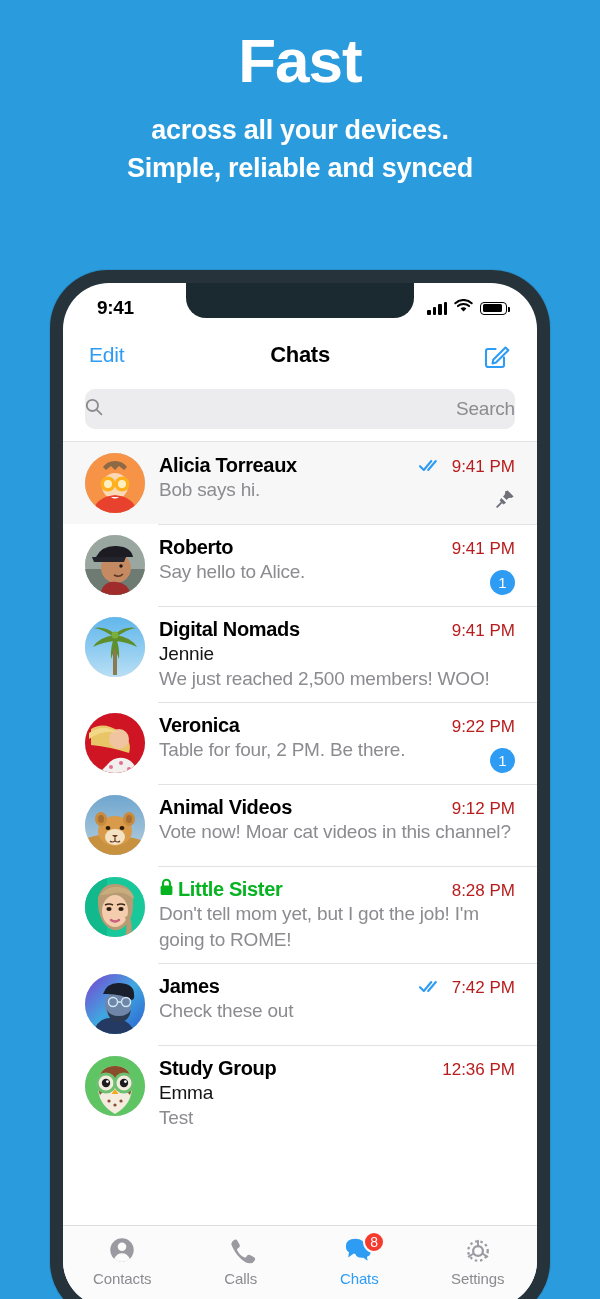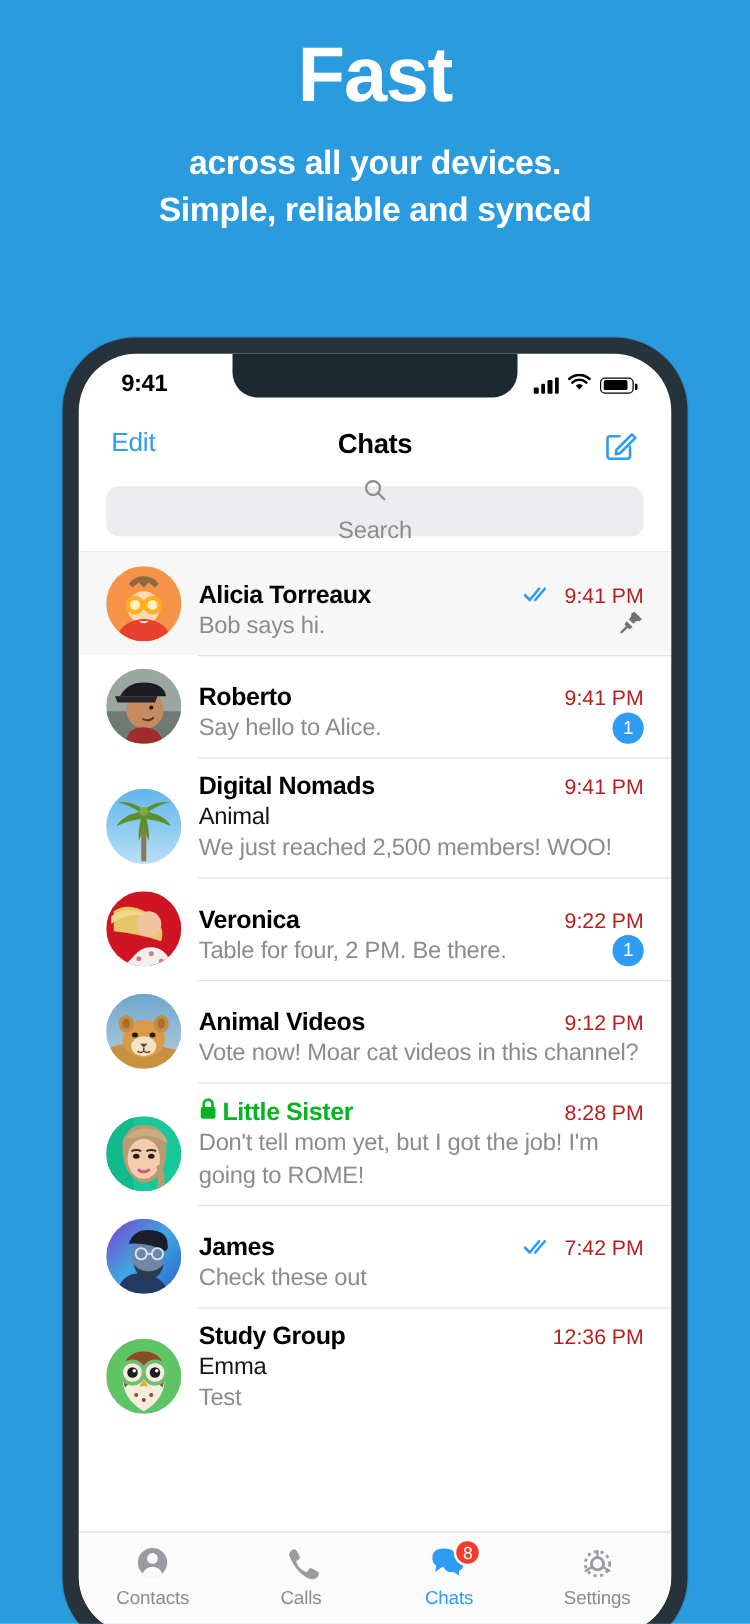--- a/index.html
+++ b/index.html
@@ -78,31 +78,30 @@
     position: absolute; left: 0; right: 0; text-align: center;
     font-size: 22px; font-weight: bold; color: #000; letter-spacing: -0.3px;
     pointer-events: none;
   }
   .nav-compose { margin-left: auto; cursor: pointer; display: flex; z-index: 2; }
 
   
   .searchwrap { padding: 8px 22px 12px; }
   .searchbar {
     height: 40px; background: #ececee; border-radius: 10px;
-    display: flex; align-items: center; justify-content: center; gap: 8px;
+    display: flex; align-items: center; justify-content: space-between; gap: 8px;
     cursor: text;
-    flex-direction: column;
   }
   .search-ph { font-size: 19px; color: #8b8b90; letter-spacing: -0.2px; }
 
   
   .chatlist { border-top: 1px solid #e2e2e4; }
   .row {
     display: flex; padding: 11px 22px 11px 22px;
-    position: relative; cursor: pointer; align-items: flex-end;
+    position: relative; cursor: pointer;
   }
   .row.pinned { background: #f7f7f8; }
   .row + .row::before {
     content: ""; position: absolute; left: 95px; right: 0; top: 0;
     height: 1px; background: #e2e2e4;
   }
   .avatar {
     width: 60px; height: 60px; border-radius: 50%;
     flex: 0 0 60px; overflow: hidden; position: relative;
     background: #ccc;
@@ -315,21 +314,21 @@
       <div class="rowtop">
         <span class="rowname">
 
           <span>Digital Nomads</span>
         </span>
         <div class="rowmeta">
 
       <span>9:41 PM</span>
     </div>
       </div>
-      <div class="sender">Animal</div>
+      <div class="sender">Jennie</div>
       <div class="preview">We just reached 2,500 members! WOO!</div>
     </div>
     </div>
         <div class="row">
     <div class="avatar">
             <svg viewBox="0 0 60 60">
               <rect width="60" height="60" fill="#cf1424"></rect>
               <path d="M6 16q12-8 28 2 14 9 10 22-18-6-38-8z" fill="#e8c667"></path>
               <circle cx="34" cy="26" r="10" fill="#f0c4a0"></circle>
               <path d="M22 52q8-10 20-6 8 3 10 14H14z" fill="#f2f0ee"></path>

